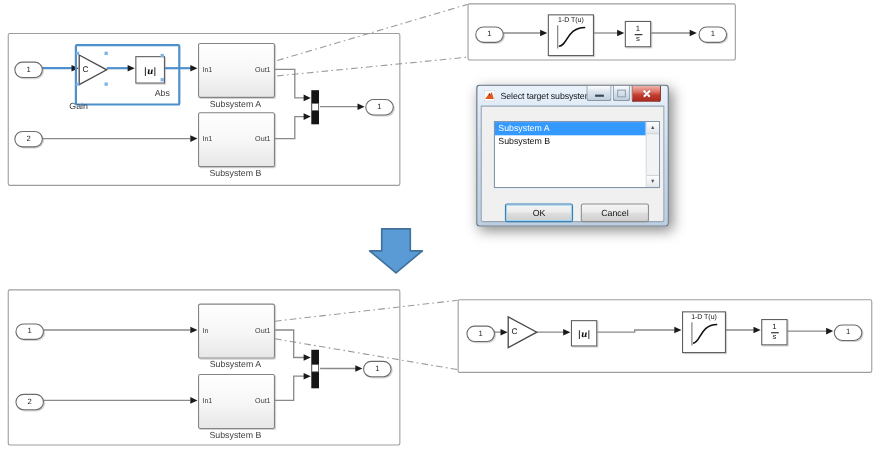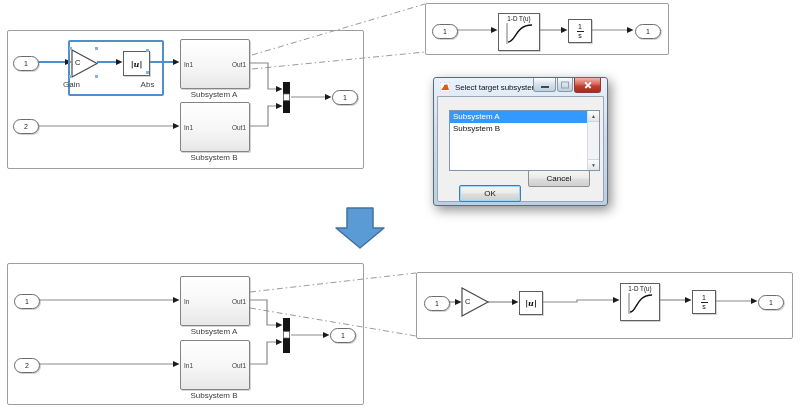--- a/index.html
+++ b/index.html
@@ -178,21 +178,21 @@
     <span>1</span>
     </div>
   <div class="oval" style="left:13px;top:119px;">
     <span>2</span>
     </div>
   <div class="oval" style="left:332px;top:90px;">
     <span>1</span>
     </div>
 
   <span class="gain-sym" style="left:75px;top:58px;">C</span>
-  <div class="blk-label" style="left:44px;top:80px;width:55px;">Gain</div>
+  <div class="blk-label" style="left:44px;top:92px;width:55px;">Gain</div>
 
   <div class="smallblk" style="left:123px;top:51px;width:25px;height:23px;">
     <span class="abs-sym">|u|</span>
   </div>
   <div class="blk-label" style="left:120px;top:80px;width:55px;">Abs</div>
 
   <div class="subsys" style="left:180px;top:39px;">
     <span class="port port-in">In1</span>
     <span class="port port-out">Out1</span>
   </div>
@@ -306,16 +306,16 @@
         <div class="sb-btn">
           <span>▲</span>
           </div>
         <div class="sb-btn down">
           <span>▼</span>
           </div>
       </div>
     </div>
 
     <div class="btn default" style="left:25px;top:107px;">OK</div>
-    <div class="btn" style="left:94px;top:92px;">Cancel</div>
+    <div class="btn" style="left:94px;top:107px;">Cancel</div>
   </div>
 
 </div>
 
 </body></html>

